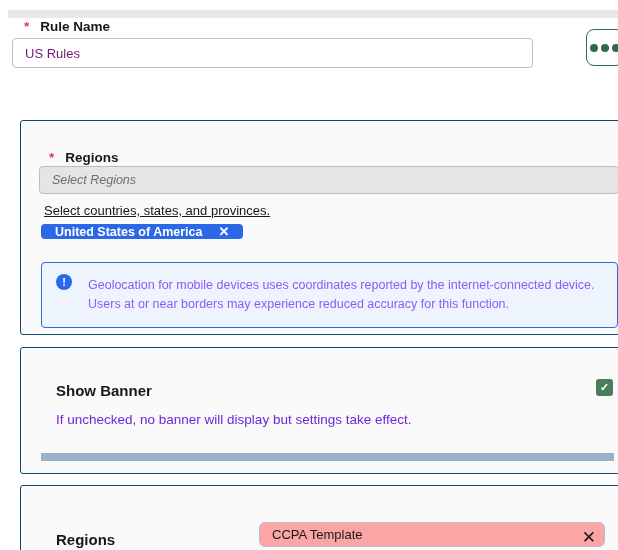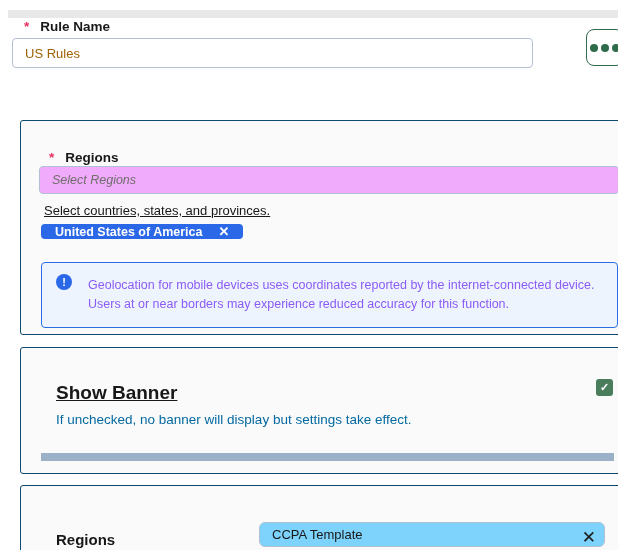--- a/index.html
+++ b/index.html
@@ -9,72 +9,72 @@
 
   .top-hairline { position:absolute; top:2px; left:0; width:618px; height:1px;
     background:#e8e8e8; }
 
   
   .field-label { font-size:13.5px; font-weight:600; color:#181818; }
   .req { color:#e5305f; margin-right:3px; font-weight:700; }
   .rule-label { position:absolute; top:7px; left:8px; }
   .rule-input { position:absolute; top:30px; left:4px; width:521px; height:30px;
     border:1px solid #b3c0d4; border-radius:4px; background:#fff;
-    font-family:"Liberation Sans", sans-serif; font-size:13px; color:#a16207;
+    font-family:"Liberation Sans", sans-serif; font-size:13px; color:#701a75;
     padding:0 12px; outline:none; }
   .more-btn { position:absolute; top:21px; left:578px; width:38px; height:37px;
     background:#fff; border:1px solid #2f6a4a; border-radius:8px; cursor:pointer;
     display:flex; align-items:center; justify-content:center; gap:3px; }
   .more-btn .dot { width:4px; height:4px; border-radius:50%; background:#2f6a4a; }
 
   
   .card { position:absolute; left:12px; width:613px; background:#fafafa;
     border:1px solid #0c4a6e; border-radius:3px;margin-top:40px; }
   .card-regions  { top:72px;  height:215px; }
   .card-banner   { top:299px; height:127px; }
   .card-template { top:437px; height:109px; }
 
   
   .regions-label { position:absolute; top:25px; left:20px; }
   .regions-input { position:absolute; top:45px; left:18px; width:580px; height:28px;
-    border:1px solid #b3c0d4; border-radius:4px; background:#f0abfc;
+    border:1px solid #b3c0d4; border-radius:4px; background:#e5e5e5;
     font-family:"Liberation Sans", sans-serif; font-size:12.5px; padding:0 12px;
     color:#181818; outline:none; }
   .regions-input::placeholder { font-style:italic; color:#706e6b; opacity:1; }
   .regions-helper { position:absolute; top:78px; left:19px; font-size:13px; color:#181818;text-decoration:underline; }
   .chip { position:absolute; top:103px; left:20px; height:15px; background:#2b68e8;
     border-radius:4px; display:inline-flex; align-items:center; gap:8px;
     padding:0 10px; cursor:default; }
   .chip-label { color:#fff; font-size:12.5px; font-weight:700; white-space:nowrap; }
   .chip-x { color:#fff; font-size:13px; font-weight:700; cursor:pointer; line-height:1; }
   .alert { position:absolute; top:141px; left:20px; width:577px; min-height:52px;
     background:#eef4fe; border:1px solid #2b6cea; border-radius:4px;
     display:flex; gap:12px; padding:9px 14px 9px 14px; align-items:flex-start; }
   .info-icon { flex:0 0 auto; width:16px; height:16px; margin-top:2px; border-radius:50%;
     background:#2b68e8; color:#fff; font-size:11px; font-weight:700;
     display:flex; align-items:center; justify-content:center; line-height:1; }
   .alert-text { font-size:12.5px; line-height:19px; color:#8b5cf6; }
 
   
-  .banner-title { position:absolute; top:30px; left:31px; font-size:19px; font-weight:700;text-decoration:underline; }
+  .banner-title { position:absolute; top:30px; left:31px; font-size:15px; font-weight:700; }
   .checkbox { position:absolute; top:31px; left:575px; width:17px; height:17px;
     background:#4a7d5c; border-radius:3px; display:flex; align-items:center;
     justify-content:center; cursor:pointer; }
   .checkbox .mark { color:#fff; font-size:11px; font-weight:700; line-height:1; }
   .banner-desc { position:absolute; top:58px; left:31px; width:372px;
-    font-size:13.5px; line-height:20px; color:#0369a1; }
+    font-size:13.5px; line-height:20px; color:#6d28d9; }
   .divider { position:absolute; left:20px; width:573px; height:1px; background:#9ab1c7; }
   .divider-banner { top:105px; }
   .divider-template { top:90px; }
 
   
   .template-label { position:absolute; top:41px; left:31px; font-size:15px; font-weight:700; }
   .template-input-wrap { position:absolute; top:32px; left:234px; width:354px; height:33px; }
   .template-input { width:100%; height:100%; border:1px solid #b3c0d4; border-radius:6px;
-    background:#7dd3fc; font-family:"Liberation Sans", sans-serif; font-size:13px;
+    background:#fca5a5; font-family:"Liberation Sans", sans-serif; font-size:13px;
     color:#181818; padding:0 36px 0 12px; outline:none; }
   .clear-x { position:absolute; right:9px; top:5px; font-size:17px; color:#1b1b1b;
     cursor:pointer; line-height:22px; font-weight:400; }
 </style>
 </head>
 <body>
 
 <div class="stage">
   <div class="top-hairline"></div>
 

